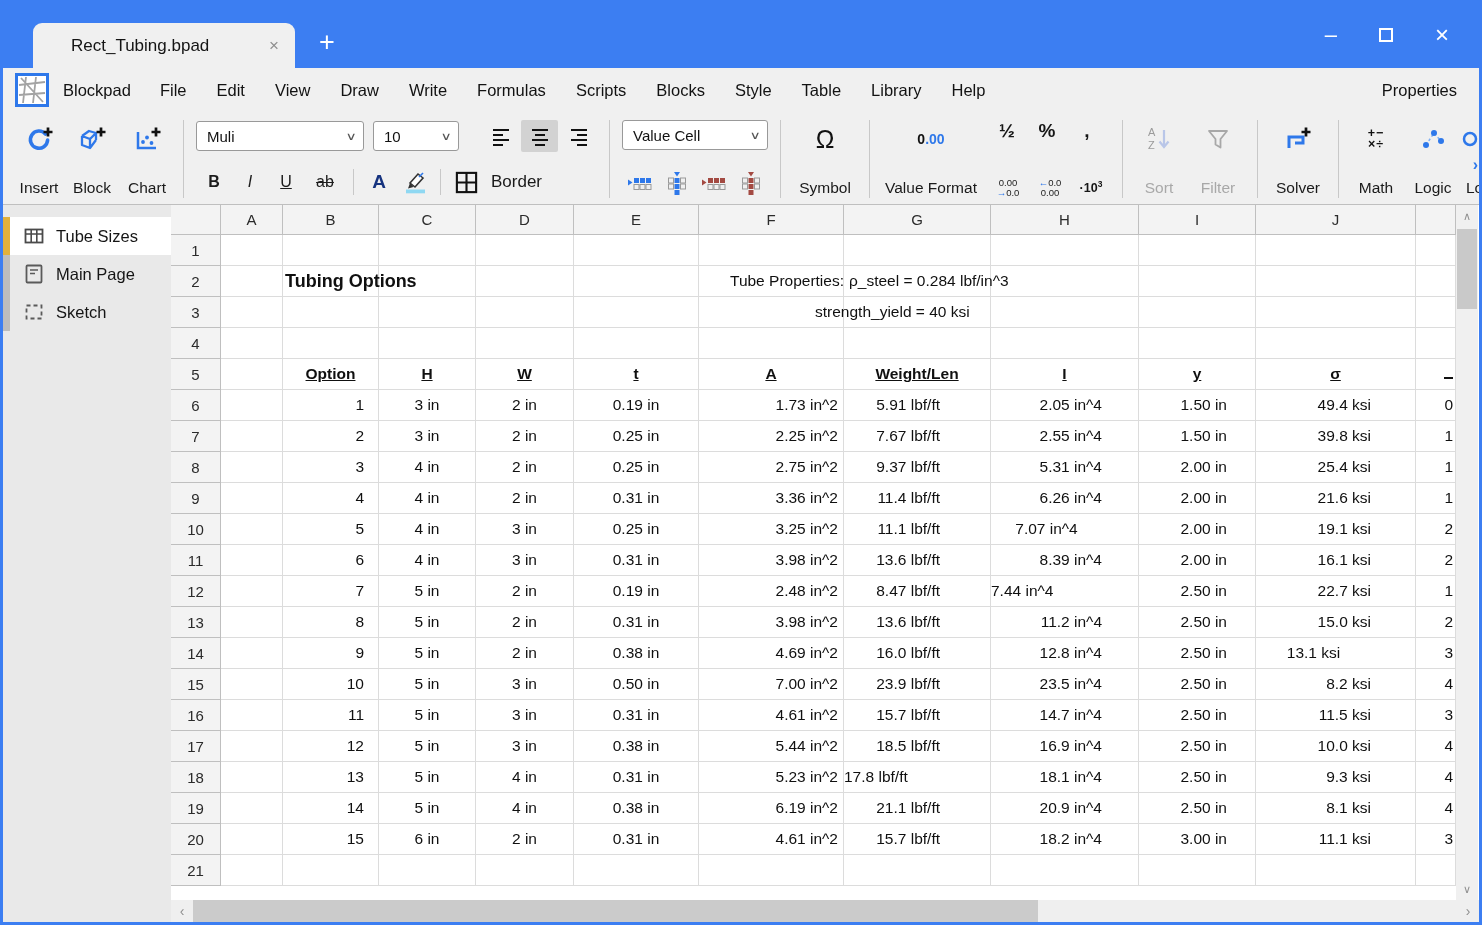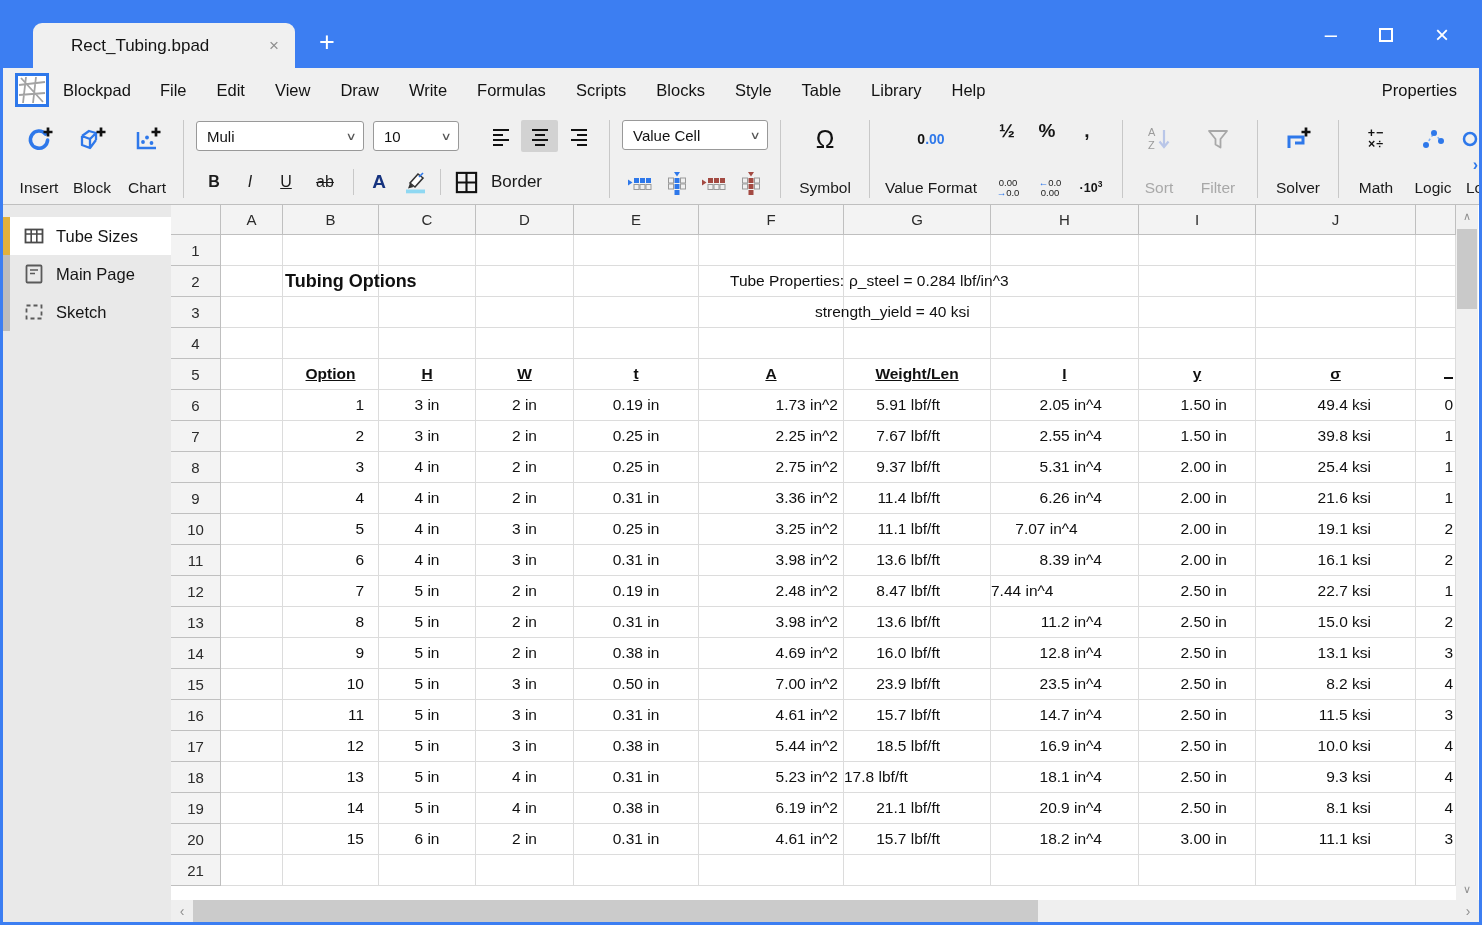--- a/index.html
+++ b/index.html
@@ -583,21 +583,21 @@
               <div class="rowhdr">14</div>
               <div class="cell" style="text-align: center;"></div>
               <div class="cell" style="text-align: right; padding-right: 14px;">9</div>
               <div class="cell" style="text-align: center;">5 in</div>
               <div class="cell" style="text-align: center;">2 in</div>
               <div class="cell" style="text-align: center;">0.38 in</div>
               <div class="cell" style="text-align: right; padding-right: 5px;">4.69 in^2</div>
               <div class="cell" style="text-align: right; padding-right: 50px;">16.0 lbf/ft</div>
               <div class="cell" style="text-align: right; padding-right: 36px;">12.8 in^4</div>
               <div class="cell" style="text-align: right; padding-right: 28px;">2.50 in</div>
-              <div class="cell" style="text-align: right; padding-right: 44px;">13.1 ksi</div>
+              <div class="cell" style="text-align: center; padding-right: 44px;">13.1 ksi</div>
               <div class="cell" style="text-align: right; padding-right: 2px;">3</div>
               <div class="rowhdr">15</div>
               <div class="cell" style="text-align: center;"></div>
               <div class="cell" style="text-align: right; padding-right: 14px;">10</div>
               <div class="cell" style="text-align: center;">5 in</div>
               <div class="cell" style="text-align: center;">3 in</div>
               <div class="cell" style="text-align: center;">0.50 in</div>
               <div class="cell" style="text-align: right; padding-right: 5px;">7.00 in^2</div>
               <div class="cell" style="text-align: right; padding-right: 50px;">23.9 lbf/ft</div>
               <div class="cell" style="text-align: right; padding-right: 36px;">23.5 in^4</div>

